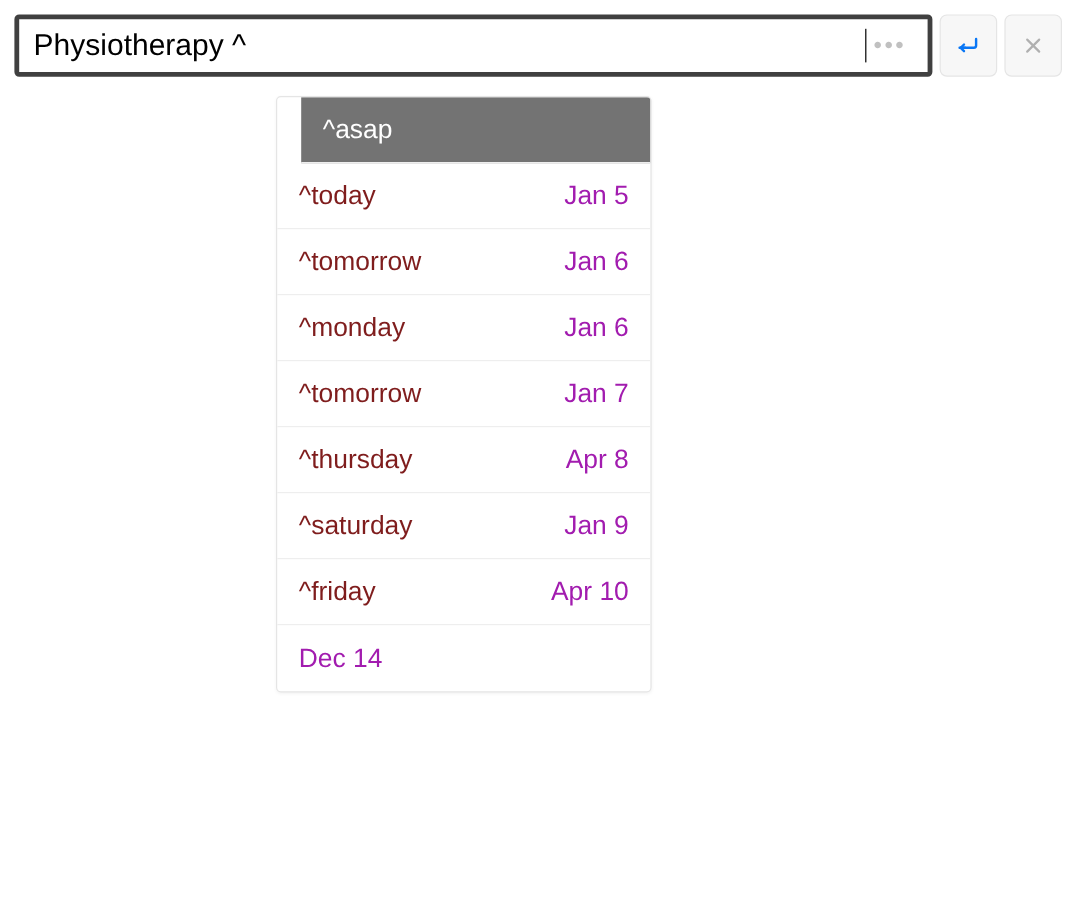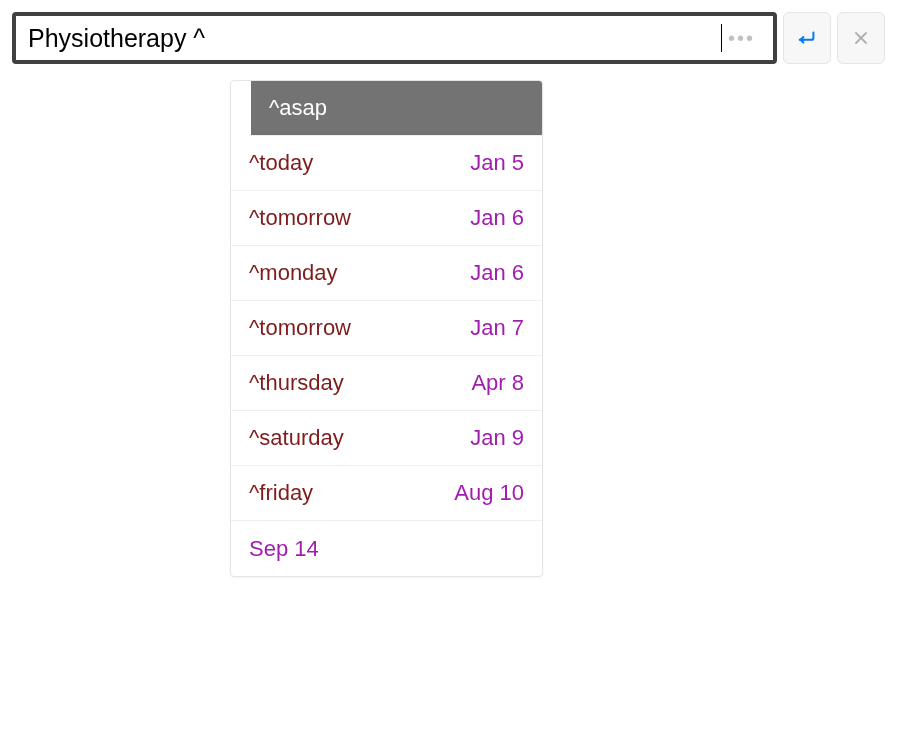--- a/index.html
+++ b/index.html
@@ -159,18 +159,18 @@
     <div class="dropdown-item">
       <span class="item-label">^thursday</span>
       <span class="item-date">Apr 8</span>
     </div>
     <div class="dropdown-item">
       <span class="item-label">^saturday</span>
       <span class="item-date">Jan 9</span>
     </div>
     <div class="dropdown-item">
       <span class="item-label">^friday</span>
-      <span class="item-date">Aug 10</span>
+      <span class="item-date">Apr 10</span>
     </div>
     <div class="dropdown-item">
-      <span class="item-date">Sep 14</span>
+      <span class="item-date">Dec 14</span>
     </div>
   </div>
 
 </body></html>

